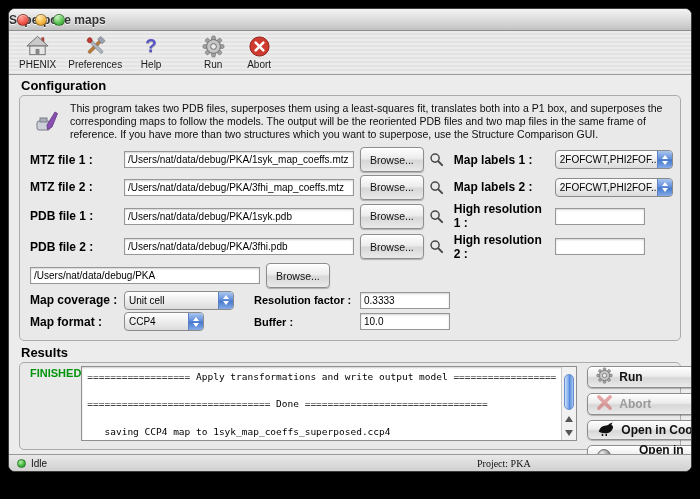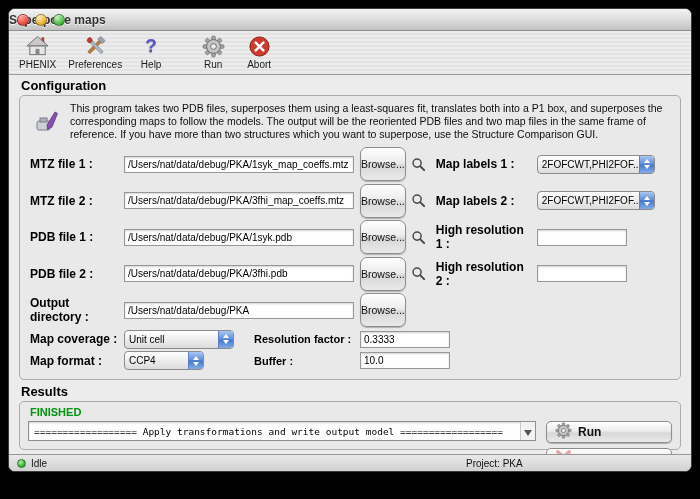--- a/index.html
+++ b/index.html
@@ -46,39 +46,39 @@
   .flabel.second2 { flex:0 0 100px; margin-left:0; font-size:11px; font-weight:bold; }
   .tinput { height:17px; border:1px solid #979797; background:#fff; font-size:10px;
             font-family:"Liberation Sans", sans-serif; padding:0 3px;
             box-shadow:inset 0 1px 2px rgba(0,0,0,.18); }
   .tinput.path { flex:0 0 230px; width:230px; }
   .tinput.w90 { flex:0 0 90px; width:90px; }
   .aqua-btn { font-family:"Liberation Sans", sans-serif;
               background:linear-gradient(#ffffff,#ececec 45%,#d7d7d7 55%,#eaeaea);
               border:1px solid #8d8d8d; border-radius:4px; color:#111;
               box-shadow:0 1px 1px rgba(0,0,0,.25), inset 0 1px 0 #fff; }
-  .browse { height:34px; font-size:10.5px; padding:0 0; flex:0 0 auto;border-radius:7px; }
+  .browse { height:25px; font-size:10.5px; padding:0 9px; flex:0 0 auto; }
   .mag { flex:0 0 18px; display:flex; justify-content:center; margin-left:4px; }
 
   .combo { position:relative; display:flex; align-items:center; height:19px;
            background:linear-gradient(#ffffff,#dcdcdc); border:1px solid #8b8b8b; border-radius:4px; overflow:hidden; }
   .combo .val { flex:1; padding:0 4px; font-size:10px; white-space:nowrap; overflow:hidden; color:#000; }
   .combo .stepper { width:15px; align-self:stretch; flex:0 0 15px;
                     background:linear-gradient(#a9c6f0,#5f8dda 48%,#4377cc 52%,#86abe8);
                     border-left:1px solid #5d81c4; display:flex; flex-direction:column;
                     align-items:center; justify-content:center; }
   .tri { width:0; height:0; display:block; }
   .tri.up { border-left:3px solid transparent; border-right:3px solid transparent; border-bottom:4px solid #fff; margin-bottom:2px; }
   .tri.down { border-left:3px solid transparent; border-right:3px solid transparent; border-top:4px solid #fff; }
   .combo.w118 { flex:0 0 118px; width:118px; }
   .combo.w110 { flex:0 0 110px; width:110px; }
   .combo.w80 { flex:0 0 80px; width:80px; }
   .combo-wrap { flex:0 0 130px; width:130px; display:flex; }
 
-  .results-box { flex:1; min-height:0; display:flex; flex-direction:column; padding:3px 8px 8px; }
+  .results-box { flex:1; min-height:0; display:flex; flex-direction:row; padding:3px 8px 8px; }
   .status-line { font-size:11px; font-weight:bold; color:#00950c; margin:1px 0 3px 2px; }
   .results-body { flex:1; display:flex; gap:10px; min-height:0; }
   .console { flex:1; background:#fff; border:1px solid #8f8f8f; position:relative; overflow:hidden;
              box-shadow:inset 0 1px 2px rgba(0,0,0,.2); }
   .console pre { font-family:"DejaVu Sans Mono", monospace; font-size:9.5px; line-height:1.45;
                  padding:3px 20px 3px 5px; white-space:pre; color:#000; }
   .vscroll { position:absolute; top:0; right:0; bottom:0; width:15px; background:#f2f2f2; border-left:1px solid #c8c8c8; }
   .vthumb { position:absolute; left:2px; width:10px; height:36px; bottom:30px; border-radius:5px;
             background:linear-gradient(90deg,#cfe0f8,#7aa7ec 45%,#5488dc 55%,#a9c6f2); border:1px solid #6a8fd0; }
   .varrows { position:absolute; bottom:2px; left:0; width:14px; height:24px; display:flex;
@@ -90,21 +90,21 @@
   .action-col { flex:0 0 126px; display:flex; flex-direction:column; gap:5px; }
   .action { height:25px; display:flex; align-items:center; gap:6px; padding:0 8px;
             font-size:12px; font-weight:bold; border-radius:5px; }
   .action.disabled { color:#9a9a9a; }
   .action.disabled svg { opacity:.45; }
 
   .statusbar { flex:0 0 17px; border-top:1px solid #979797; background:linear-gradient(#e9e9e9,#d1d1d1);
                display:flex; align-items:center; font-size:10px; color:#111; padding:0 8px; position:relative;text-align:center; }
   .status-dot { width:9px; height:9px; border-radius:50%; border:1px solid #2a7a2a; margin-right:5px;
                 background:radial-gradient(circle at 35% 30%, #b8f0a8, #3db53a 60%, #1d8c1f); }
-  .project { position:absolute; left:457px; }
+  .project { position:absolute; left:468px;font-family:Liberation Serif, serif; }
 </style>
 </head>
 <body>
 
 <div class="window">
 
   <div class="titlebar">
     <div class="traffic">
       <span class="tl red"></span>
       <span class="tl yellow"></span>
@@ -250,21 +250,20 @@
           <svg width="15" height="15" viewBox="0 0 16 16">
               <circle cx="6.5" cy="6.5" r="4.3" fill="none" stroke="#4a4a4a" stroke-width="1.6"></circle>
               <line x1="10" y1="10" x2="14" y2="14" stroke="#4a4a4a" stroke-width="2.2" stroke-linecap="round"></line>
             </svg>
         </span>
         <span class="flabel second">High resolution 2 :</span>
         <input class="tinput w90" value="" style="">
       </div>
 
       <div class="frow">
-        <span class="flabel">Output directory :</span>
         <input class="tinput path" value="/Users/nat/data/debug/PKA" style="">
         <button class="aqua-btn browse">Browse...</button>
       </div>
 
       <div class="frow">
         <span class="flabel">Map coverage :</span>
         <div class="combo-wrap">
           <div class="combo w110">
             <span class="val">Unit cell</span>
             <span class="stepper">

